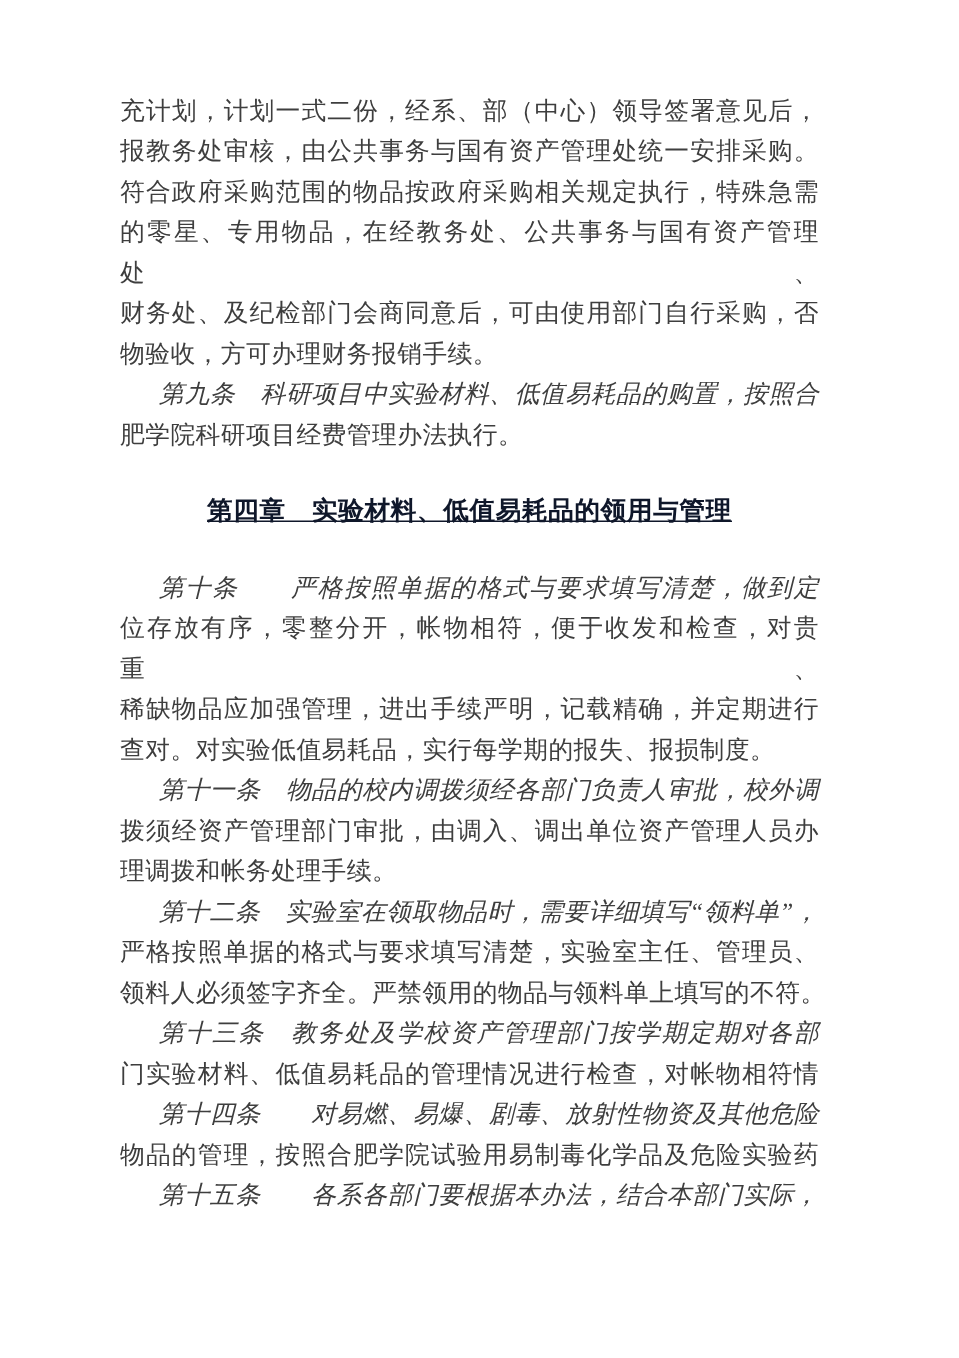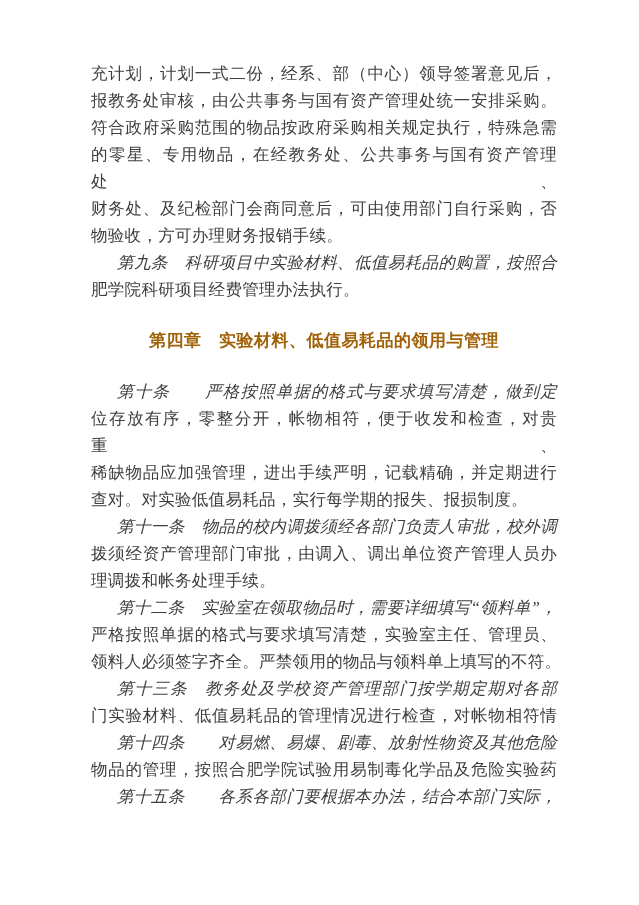--- a/index.html
+++ b/index.html
@@ -10,21 +10,21 @@
   .page {
     position: relative;
     width: 639px;
     height: 905px;
     background: #ffffff;
     overflow: hidden;
     font-family: "Liberation Serif", "DejaVu Serif", serif;
   }
   .content {
     position: absolute;
-    left: 91px;
+    left: 80px;
     top: 60px;
     width: 466px;
   }
   .para {
     margin: 0;
   }
   .line {
     font-size: 16.5px;
     line-height: 27px;
     color: #3e3e3e;
@@ -60,21 +60,21 @@
         <div class="line just">报教务处审核，由公共事务与国有资产管理处统一安排采购。</div>
         <div class="line just">符合政府采购范围的物品按政府采购相关规定执行，特殊急需</div>
         <div class="line just">的零星、专用物品，在经教务处、公共事务与国有资产管理处、</div>
         <div class="line just">财务处、及纪检部门会商同意后，可由使用部门自行采购，否</div>
         <div class="line">物验收，方可办理财务报销手续。</div>
       </div>
       <div class="para indent">
         <div class="line just">第九条　科研项目中实验材料、低值易耗品的购置，按照合</div>
         <div class="line">肥学院科研项目经费管理办法执行。</div>
       </div>
-      <div class="chapter-heading" style="color: #a16207;">第四章　实验材料、低值易耗品的领用与管理</div>
+      <div class="chapter-heading" style="color: #0f172a; text-decoration: underline;">第四章　实验材料、低值易耗品的领用与管理</div>
       <div class="para indent">
         <div class="line just">第十条　　严格按照单据的格式与要求填写清楚，做到定</div>
         <div class="line just">位存放有序，零整分开，帐物相符，便于收发和检查，对贵重、</div>
         <div class="line just">稀缺物品应加强管理，进出手续严明，记载精确，并定期进行</div>
         <div class="line">查对。对实验低值易耗品，实行每学期的报失、报损制度。</div>
       </div>
       <div class="para indent">
         <div class="line just">第十一条　物品的校内调拨须经各部门负责人审批，校外调</div>
         <div class="line just">拨须经资产管理部门审批，由调入、调出单位资产管理人员办</div>
         <div class="line">理调拨和帐务处理手续。</div>

